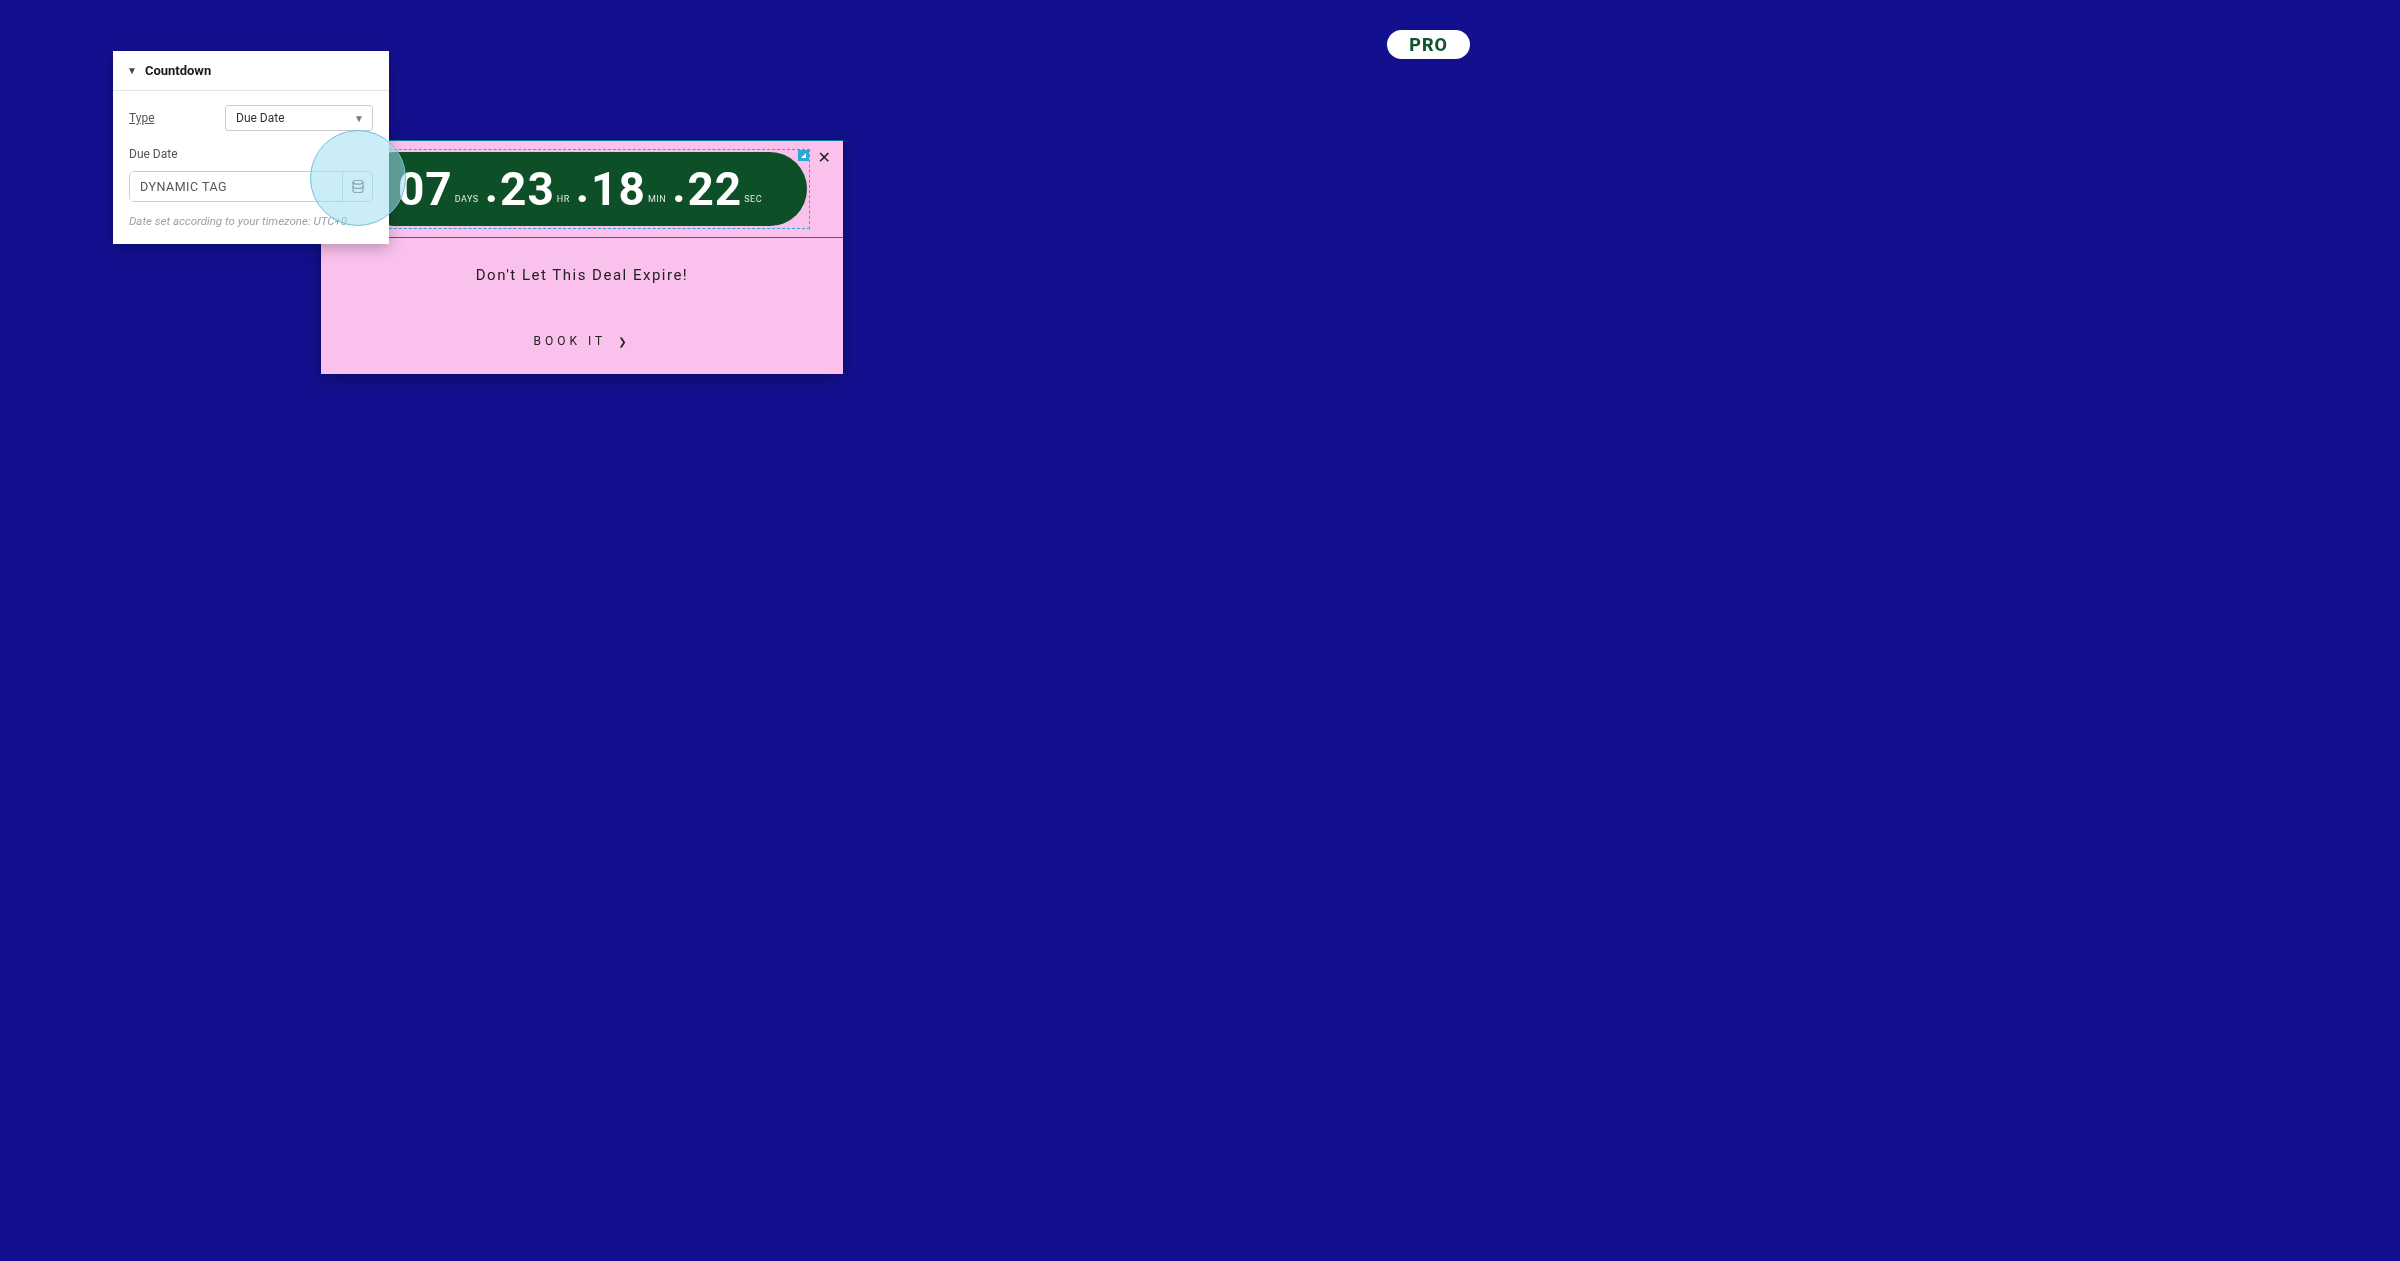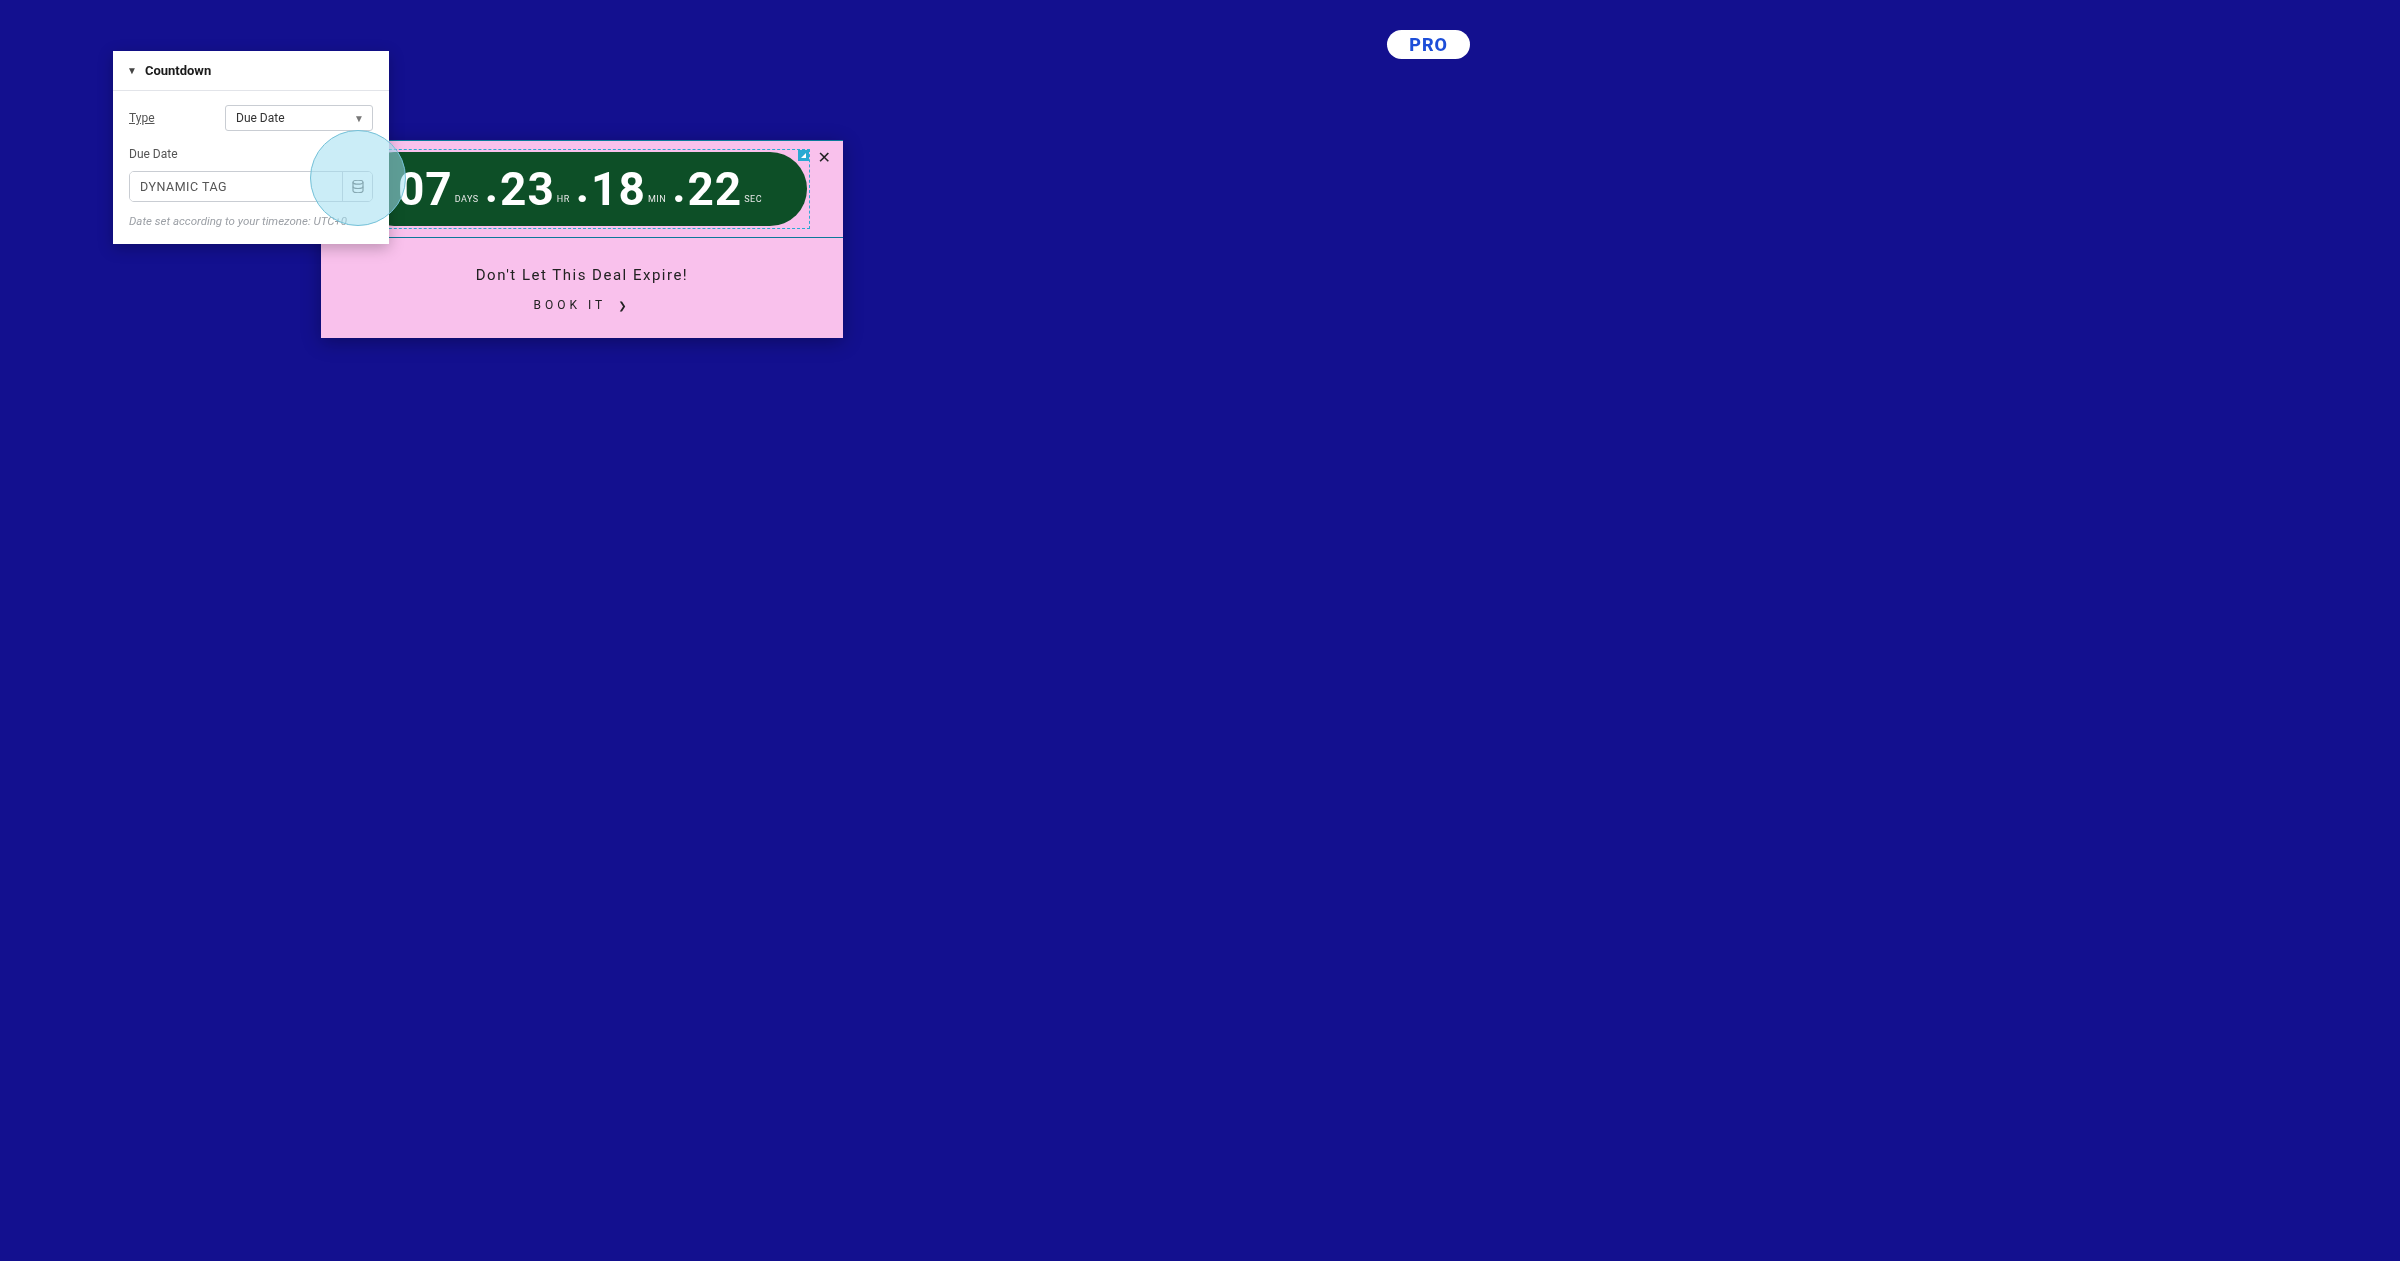--- a/index.html
+++ b/index.html
@@ -11,21 +11,21 @@
     font-family: -apple-system, BlinkMacSystemFont, "Segoe UI", Roboto, Helvetica, Arial, sans-serif;
     overflow: hidden;
   }
 
   
   .pro-badge {
     position: absolute;
     top: 30px;
     right: 30px;
     background: #fff;
-    color: #1d4ed8;
+    color: #14532d;
     font-weight: 800;
     font-size: 18px;
     letter-spacing: 1px;
     padding: 4px 22px;
     border-radius: 999px;
   }
 
   
   .panel {
     position: absolute;
@@ -228,20 +228,21 @@
   .popup-cta {
     text-align: center;
     font-size: 12px;
     color: #222;
     letter-spacing: 4px;
     padding-bottom: 26px;
     display: flex;
     align-items: center;
     justify-content: center;
     gap: 12px;
+    margin-top: 36px;
   }
   .popup-cta .chev-r {
     font-size: 10px;
   }
 </style>
 </head>
 <body>
 
 <div class="pro-badge">PRO</div>
 

